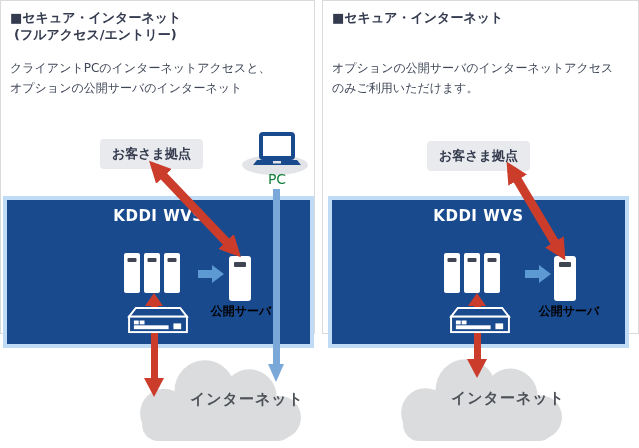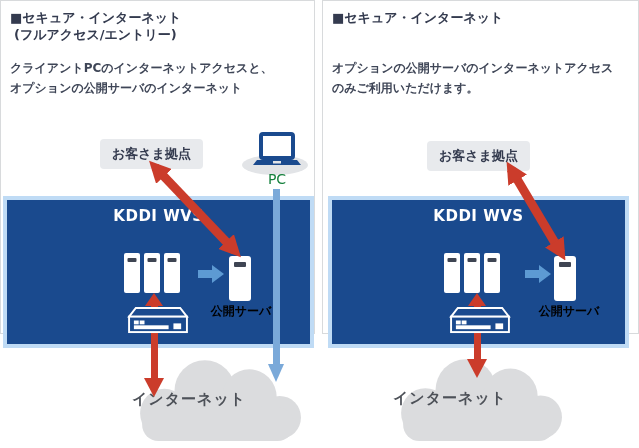--- a/index.html
+++ b/index.html
@@ -12,21 +12,21 @@
     position:absolute;top:0;height:334px;background:#ffffff;
     border:1px solid #d8dadc;box-sizing:border-box;
   }
   .panel-title{
     position:absolute;left:9px;top:8px;
     font-size:13px;font-weight:bold;color:#343b4f;line-height:17px;
   }
   .panel-title .t2{padding-left:4px;font-weight:bold;}
   .panel-desc{
     position:absolute;left:9px;top:57px;
-    font-size:12px;color:#3f4657;line-height:20px;font-weight:bold;
+    font-size:12px;color:#3f4657;line-height:20px;
   }
   .site-label{
     position:absolute;width:103px;height:30px;background:#e8eaed;
     border-radius:4px;display:flex;align-items:center;justify-content:center;
     font-size:13px;font-weight:bold;color:#333a4e;z-index:3;
   }
   .wvs-box{
     position:absolute;top:195px;height:152px;background:#1a4a8e;
     border:4px solid #bfdbf5;box-sizing:border-box;z-index:1;
   }
@@ -44,21 +44,21 @@
   .blue{background:#5d9ad3;}
   .lblue{background:#7aa9d9;}
   .head{position:absolute;width:0;height:0;z-index:4;}
   .head-up-red{border-left:9px solid transparent;border-right:9px solid transparent;border-bottom:13px solid #cb3c2b;}
   .head-down-red{border-left:10px solid transparent;border-right:10px solid transparent;border-top:19px solid #cb3c2b;}
   .head-right-blue{border-top:9px solid transparent;border-bottom:9px solid transparent;border-left:12px solid #5d9ad3;}
   .head-down-lblue{border-left:8px solid transparent;border-right:8px solid transparent;border-top:18px solid #7aa9d9;}
   .diag-arrow{position:absolute;z-index:4;overflow:visible;}
   .device{position:absolute;z-index:5;}
   .cloud-wrap{position:absolute;z-index:0;}
-  .cloud-text{position:absolute;text-align:left;font-size:15px;font-weight:bold;color:#4d5158;letter-spacing:1px;z-index:2;}
+  .cloud-text{position:absolute;text-align:right;font-size:15px;font-weight:bold;color:#4d5158;letter-spacing:1px;z-index:2;}
   .pc-ellipse{position:absolute;background:#e2e4e7;border-radius:50%;z-index:1;}
   .pc-laptop{position:absolute;z-index:3;}
   .pc-text{position:absolute;text-align:center;font-size:14px;color:#15803d;z-index:5;}
 </style>
 </head>
 <body>
 
 <div id="stage">
 
   <div class="panel" style="left:0;width:315px;">

